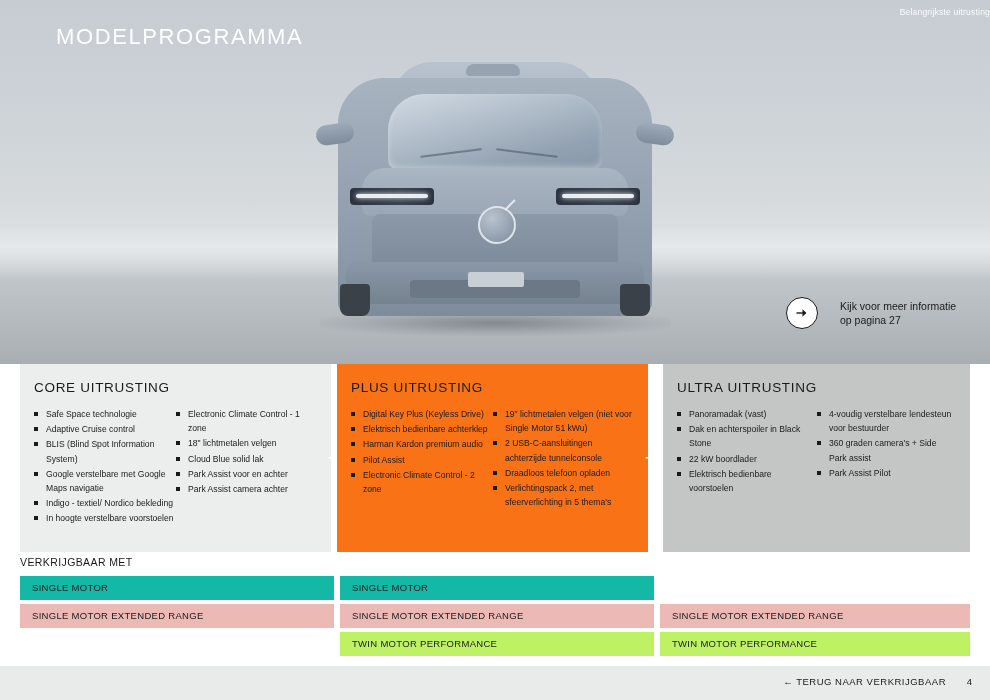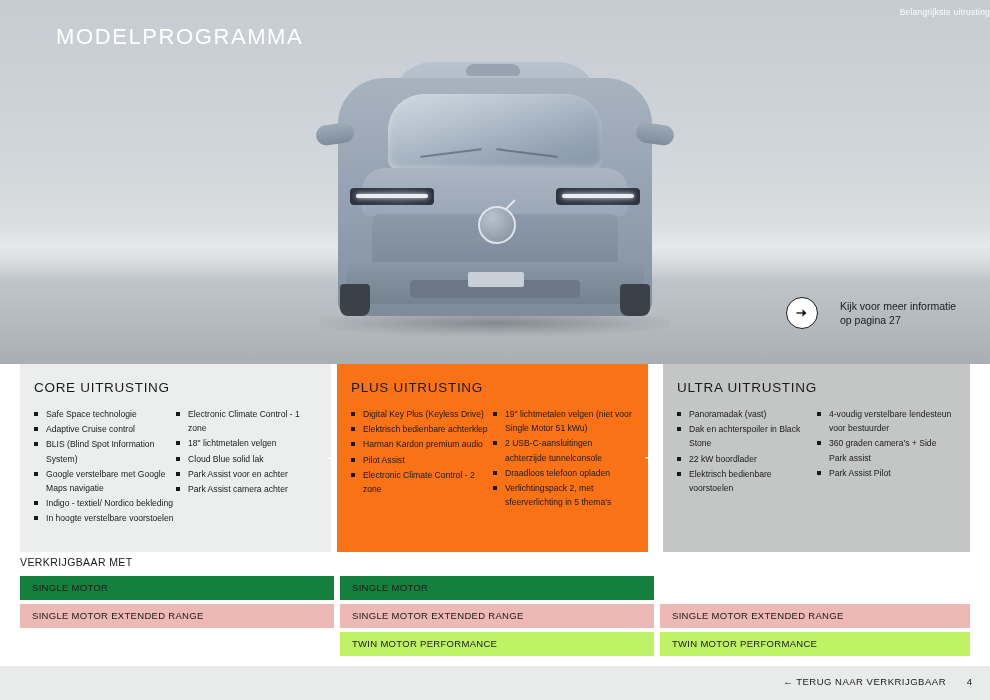--- a/index.html
+++ b/index.html
@@ -361,21 +361,21 @@
     padding: 0 12px;
     font-size: 9.5px;
     line-height: 24px;
     letter-spacing: 0.3px;
     color: #1a1a1a;
     margin-right: 6px;
   }
   .c-core  { width: 314px; }
   .c-plus  { width: 314px; }
   .c-ultra { width: 310px; margin-right: 0; }
-  .bg-blue  { background: #15803d; }
+  .bg-blue  { background: #14b8a6; }
   .bg-red   { background: #edb9b5; }
   .bg-green { background: #bef264; }
   .bg-none  { background: transparent; }
 
   
   .footer {
     position: absolute;
     left: 0;
     top: 666px;
     width: 990px;

